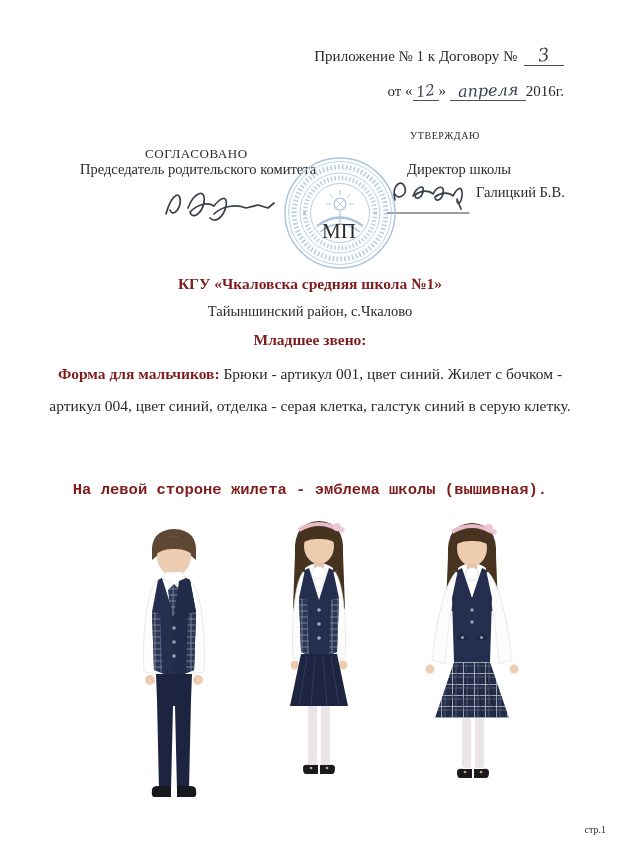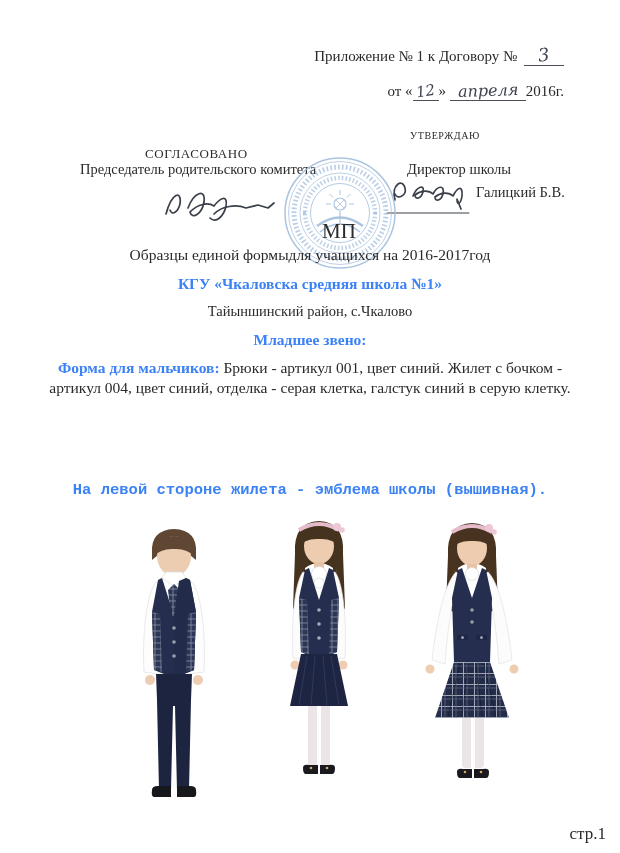--- a/index.html
+++ b/index.html
@@ -3,28 +3,28 @@
 <meta charset="utf-8">
 <style>
   * { margin:0; padding:0; box-sizing:border-box; }
   html,body { background:#ffffff; }
   .page {
     position:relative; width:620px; height:853px; margin:0 auto;
     background:#ffffff; overflow:hidden;
     font-family:"Liberation Serif", serif; color:#2a2a2a;
   }
   .abs { position:absolute; }
-  .b { font-weight:bold; color:#3b82f6; }
+  .b { font-weight:bold; color:#7f1d1d; }
   .center { width:100%; text-align:center; }
   .hand {
     font-family:"DejaVu Serif", serif; font-style:italic; color:#3d4250;
     display:inline-block;
   }
   .uline { display:inline-block; border-bottom:1.2px solid #4a4f58; text-align:center; }
-  .para { left:48px; width:524px; text-align:center; font-size:15.5px; line-height:20px; }
+  .para { left:48px; width:524px; text-align:center; font-size:15.5px; line-height:32px; }
   .sig path { fill:none; stroke:#3b404b; stroke-width:1.7; stroke-linecap:round; stroke-linejoin:round; }
   .stamp { opacity:0.9; }
 </style>
 </head>
 <body>
 
 <div class="page">
 
   <div class="abs" style="top:44px; right:56px; font-size:15px;">
     <span>Приложение № 1 к Договору №</span>
@@ -70,21 +70,20 @@
       <path d="M59,41 L59,36 M52,43.5 L48.5,40 M66,43.5 L69.5,40 M50,50 L45,50 M68,50 L73,50" stroke-width="1"></path>
       <path d="M36,72 Q59,55 82,72" stroke-width="2.2"></path>
       <path d="M39,78 Q59,62 79,78" stroke-width="1.6"></path>
       <path d="M59,57 L59,70" stroke-width="1.2"></path>
     </g>
     <circle cx="23.5" cy="59" r="1.6" fill="#a2bedd"></circle>
     <circle cx="94.5" cy="59" r="1.6" fill="#a2bedd"></circle>
   </svg>
   <div class="abs" style="top:219px; left:322px; font-size:21px; z-index:2;font-family:Liberation Serif, serif;">МП</div>
 
-  <div class="abs center" style="top:246px; font-size:15.5px;">Образцы единой формыдля учащихся на 2016-2017год</div>
   <div class="abs center b" style="top:275px; font-size:15.5px;">КГУ «Чкаловска средняя школа №1»</div>
   <div class="abs center" style="top:303px; font-size:14.5px;">Тайыншинский район, с.Чкалово</div>
   <div class="abs center b" style="top:331px; font-size:15.5px;">Младшее звено:</div>
 
   <div class="abs para" style="top:358px;">
     <span class="b">Форма для мальчиков:</span><span> Брюки - артикул 001, цвет синий. Жилет с бочком - артикул 004, цвет синий, отделка - серая клетка, галстук синий в серую клетку.</span>
   </div>
 
 
   <div class="abs center b" style="top:481px; font-size:15.5px;font-family:Liberation Mono, monospace;">На левой стороне жилета - эмблема школы (вышивная).</div>
@@ -184,15 +183,15 @@
     <path d="M62,148 L98,148 L117,204 L43,204 Z" fill="url(#plaidB)"></path>
     <path d="M68,150 L56,203 M76,150 L70,203 M84,150 L90,203 M92,150 L104,203" stroke="rgba(0,0,0,0.3)" stroke-width="1" fill="none"></path>
     <path d="M70,204 L70,250 Q70,254 74,254 L79,254 L79,204 Z" fill="#ece5e7"></path>
     <path d="M83,204 L83,254 L88,254 Q92,254 92,250 L92,204 Z" fill="#ece5e7"></path>
     <path d="M65,258 Q65,254 71,255 L80,255 L80,264 L68,264 Q65,264 65,258 Z" fill="#1a1a1e"></path>
     <path d="M97,258 Q97,254 91,255 L82,255 L82,264 L94,264 Q97,264 97,258 Z" fill="#1a1a1e"></path>
     <circle cx="73" cy="258" r="1.3" fill="#caa96a"></circle>
     <circle cx="89" cy="258" r="1.3" fill="#caa96a"></circle>
   </svg>
 
-  <div class="abs" style="top:824px; right:14px; font-size:17px;margin-left:28px;">стр.1</div>
+  <div class="abs" style="top:824px; right:14px; font-size:10px;margin-left:28px;">стр.1</div>
 
 </div>
 
 </body></html>

